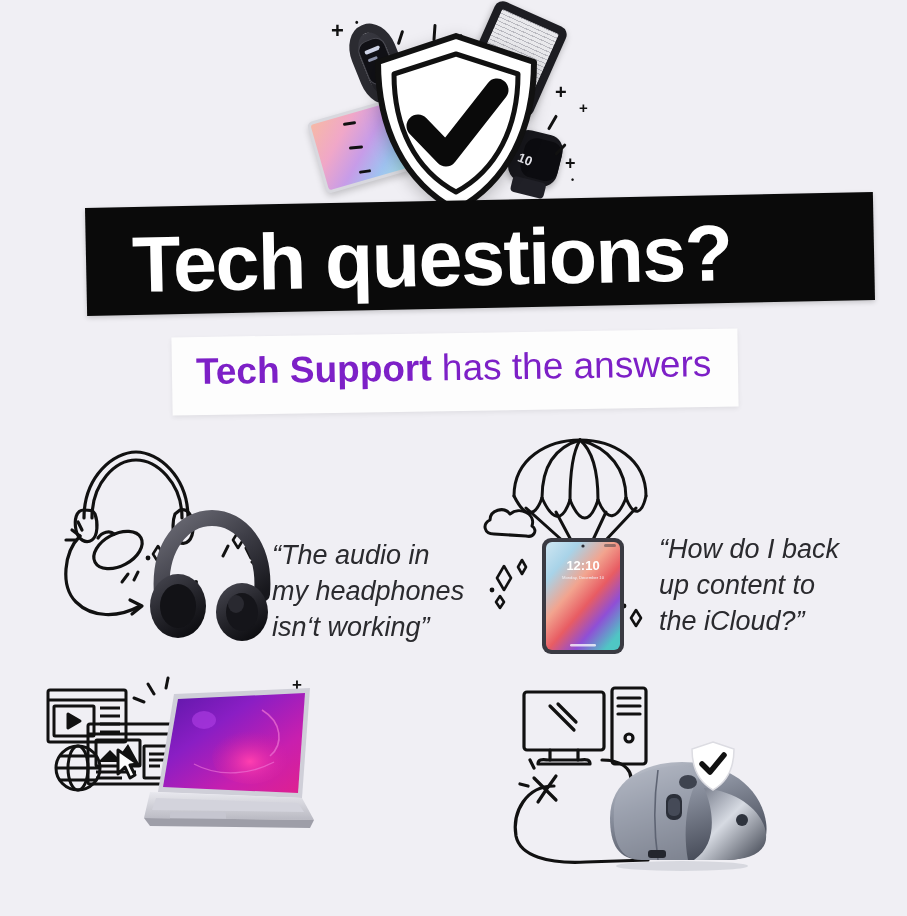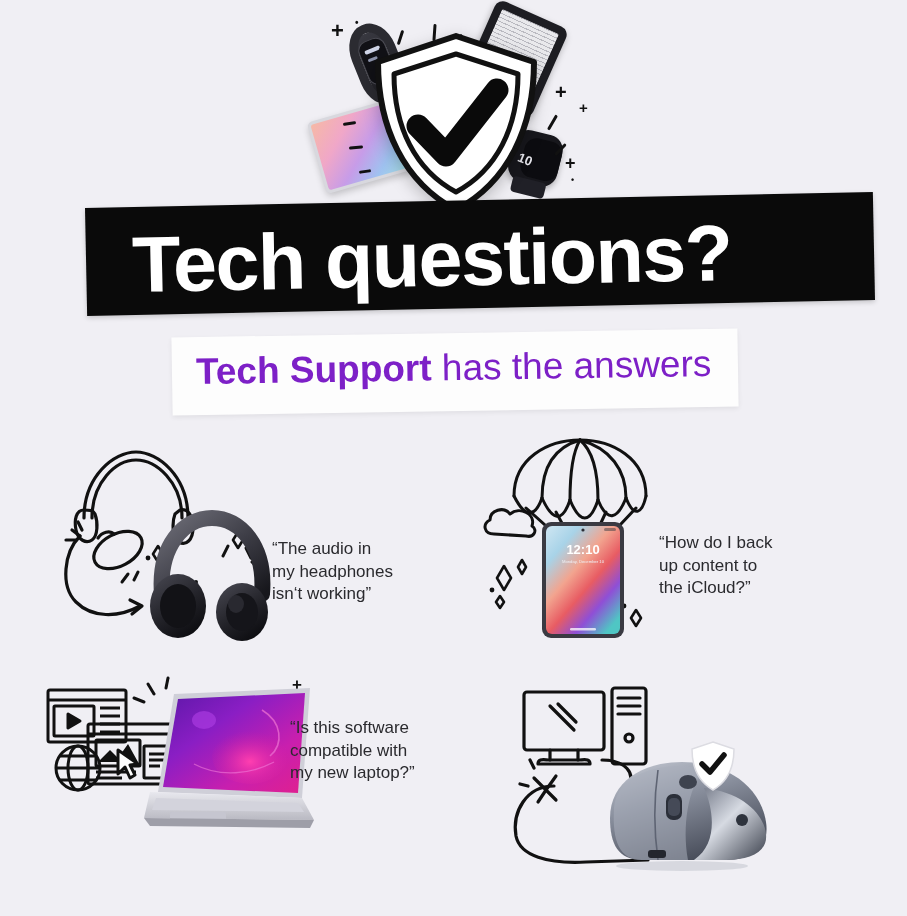--- a/index.html
+++ b/index.html
@@ -80,22 +80,22 @@
   }
   .white-banner .stxt{
     position:absolute;left:24px;top:14px;white-space:nowrap;
     font-size:37px;color:#7d20c7;font-family:"Liberation Sans",sans-serif;
   }
   .white-banner .stxt .b{font-weight:bold;}
   .white-banner .stxt .n{font-weight:normal;}
 
   
   .quote{
-    position:absolute;color:#2a2a2e;font-size:17px;line-height:1.33;
-    font-family:"Liberation Sans",sans-serif;white-space:pre-line;
+    position:absolute;color:#2a2a2e;font-size:27px;line-height:1.33;
+    font-family:"Liberation Sans",sans-serif;white-space:pre-line;font-style:italic;
   }
   .q1{left:272px;top:538px;}
   .q2{left:650px;top:532px;margin-left:9px;}
   .q3{left:290px;top:717px;}
   .q4{left:659px;top:678px;}
 
   
   .art{position:absolute;}
 
   
@@ -277,21 +277,21 @@
         <path d="M42 122 L46 129 L42 136 L38 129 Z"></path>
         <path d="M20 158 L24 164 L20 170 L16 164 Z"></path>
         <path d="M156 172 L161 180 L156 188 L151 180 Z"></path>
       </g>
       <circle cx="12" cy="152" r="2.4" fill="#111"></circle>
       <circle cx="144" cy="168" r="2.4" fill="#111"></circle>
       <path d="M140 178 L134 184" stroke="#111" stroke-width="3" stroke-linecap="round"></path>
     </svg>
 
     
-    <div style="position:absolute;left:62px;top:84px;width:82px;height:116px;text-decoration:underline;">
+    <div style="position:absolute;left:62px;top:100px;width:82px;height:116px;text-decoration:underline;">
       <svg width="82" height="116" viewBox="0 0 82 116">
         <defs>
           <linearGradient id="tabscr" x1="0" y1="0" x2="0.8" y2="1">
             <stop offset="0%" stop-color="#cfe6f2"></stop>
               <stop offset="22%" stop-color="#a8d3e8"></stop>
             <stop offset="44%" stop-color="#f2a48f"></stop>
               <stop offset="62%" stop-color="#e85c63"></stop>
             <stop offset="80%" stop-color="#8f4fd6"></stop>
               <stop offset="100%" stop-color="#4fc6c4"></stop>
           </linearGradient>
@@ -377,23 +377,20 @@
         <path d="M52 78 C78 92 110 88 132 76" fill="none" stroke="#f07ad8" stroke-width="1.4" opacity=".6"></path>
 
         <path d="M8 106 L160 112 L172 134 L2 132 Z" fill="url(#lapbase)"></path>
         <path d="M14 112 L156 117 L162 126 L10 124 Z" fill="#d3d3dc"></path>
         <rect x="28" y="126" width="56" height="10" rx="2" fill="#c6c6d0"></rect>
         <path d="M2 132 L172 134 L168 142 L8 140 Z" fill="#9e9ea8"></path>
       </svg>
     </div>
   </div>
 
-  <div class="quote q3">“Is this software
-compatible with
-my new laptop?”</div>
 
   <div class="art ms">
     <svg width="290" height="225" viewBox="0 0 290 225">
       <g fill="none" stroke="#111" stroke-width="3.2" stroke-linejoin="round" stroke-linecap="round">
 
         <rect x="26" y="32" width="80" height="58" rx="3"></rect>
         <path d="M52 90 L52 100 M80 90 L80 100"></path>
         <path d="M40 104 H92 C92 98 86 100 80 100 L52 100 C46 100 40 98 40 104 Z"></path>
         <path d="M52 46 L76 70 M60 44 L78 62"></path>
 

